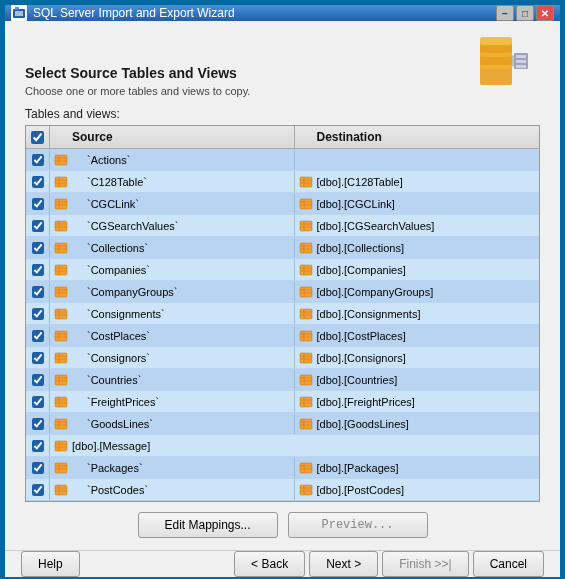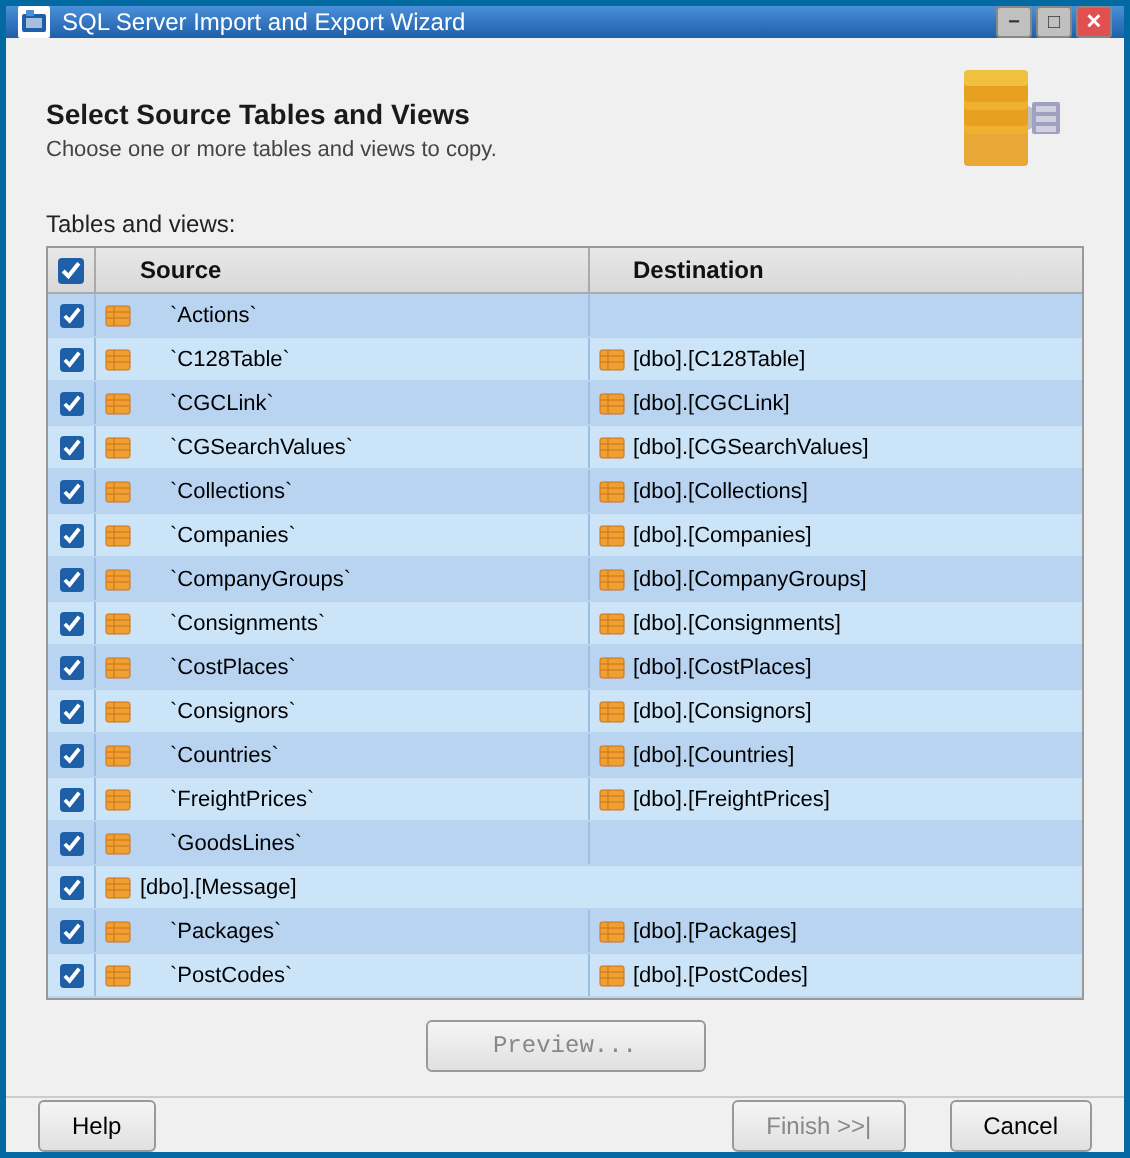--- a/index.html
+++ b/index.html
@@ -10,21 +10,21 @@
       display: flex;
       justify-content: center;
       align-items: center;
       width: 565px;
       height: 579px;
       overflow: hidden;
     }
     .window {
       width: 565px;
       height: 579px;
-      border: 3px solid #0369a1;
+      border: 5px solid #0369a1;
       background: #f0f0f0;
       display: flex;
       flex-direction: column;
       box-shadow: 2px 2px 8px rgba(0,0,0,0.4);
     }
     .title-bar {
       background: linear-gradient(to bottom, #4a90d9, #1e5fa8);
       height: 24px;
       display: flex;
       align-items: center;
@@ -81,21 +81,21 @@
       color: #1a1a1a;
       margin-bottom: 4px;
     }
     .page-subtitle {
       font-size: 11px;
       color: #444;
     }
     .header-area {
       display: flex;
       justify-content: space-between;
-      align-items: center;
+      align-items: flex-end;
       margin-bottom: 10px;
     }
     .header-left { flex: 1; }
     .header-right {
       width: 64px;
       height: 64px;
       position: relative;
       margin-top: -4px;
     }
     .db-icon {
@@ -209,21 +209,21 @@
       cursor: default;
       font-family: Liberation Mono, monospace;
     }
     .nav-bar {
       height: 40px;
       background: #f0f0f0;
       border-top: 1px solid #ccc;
       display: flex;
       align-items: center;
       padding: 0 16px;
-      gap: 22px;
+      gap: 4px;
     }
     .nav-btn {
       height: 26px;
       padding: 0 16px;
       border: 1px solid #999;
       background: linear-gradient(to bottom, #f5f5f5, #e0e0e0);
       cursor: pointer;
       font-size: 12px;
       border-radius: 3px;
     }
@@ -581,20 +581,29 @@
             </div>
             <div class="row-source">
               <svg class="table-icon" viewBox="0 0 14 14">
       <rect x="1" y="2" width="12" height="10" rx="1" fill="#f0a030" stroke="#c87020" stroke-width="0.5"></rect>
       <line x1="1" y1="5" x2="13" y2="5" stroke="#c87020" stroke-width="0.5"></line>
       <line x1="1" y1="8" x2="13" y2="8" stroke="#c87020" stroke-width="0.5"></line>
       <line x1="5" y1="2" x2="5" y2="12" stroke="#c87020" stroke-width="0.5"></line>
     </svg>
               <span class="row-text">`GoodsLines`</span>
             </div>
+            <div class="row-dest">
+              <svg class="table-icon" viewBox="0 0 14 14">
+      <rect x="1" y="2" width="12" height="10" rx="1" fill="#f0a030" stroke="#c87020" stroke-width="0.5"></rect>
+      <line x1="1" y1="5" x2="13" y2="5" stroke="#c87020" stroke-width="0.5"></line>
+      <line x1="1" y1="8" x2="13" y2="8" stroke="#c87020" stroke-width="0.5"></line>
+      <line x1="5" y1="2" x2="5" y2="12" stroke="#c87020" stroke-width="0.5"></line>
+    </svg>
+              <span class="row-text">[dbo].[GoodsLines]</span>
+            </div>
           </div>
           <div class="table-row">
             <div class="row-checkbox">
               <input type="checkbox" checked="" style="">
             </div>
             <div class="row-dest">
               <svg class="table-icon" viewBox="0 0 14 14">
       <rect x="1" y="2" width="12" height="10" rx="1" fill="#f0a030" stroke="#c87020" stroke-width="0.5"></rect>
       <line x1="1" y1="5" x2="13" y2="5" stroke="#c87020" stroke-width="0.5"></line>
       <line x1="1" y1="8" x2="13" y2="8" stroke="#c87020" stroke-width="0.5"></line>
@@ -646,23 +655,26 @@
       <line x1="1" y1="8" x2="13" y2="8" stroke="#c87020" stroke-width="0.5"></line>
       <line x1="5" y1="2" x2="5" y2="12" stroke="#c87020" stroke-width="0.5"></line>
     </svg>
               <span class="row-text">[dbo].[PostCodes]</span>
             </div>
           </div>
         </div>
     </div>
 
     <div class="bottom-buttons">
+      <button class="edit-mappings-btn">Edit Mappings...</button>
       <button class="preview-btn" disabled="">Preview...</button>
     </div>
   </div>
 
   <div class="nav-bar">
     <button class="nav-btn help-btn">Help</button>
     <div class="nav-spacer"></div>
+    <button class="nav-btn">&lt; Back</button>
+    <button class="nav-btn next">Next &gt;</button>
     <button class="nav-btn finish-btn" disabled="">Finish &gt;&gt;|</button>
     <button class="nav-btn">Cancel</button>
   </div>
 </div>
 
 </body></html>

